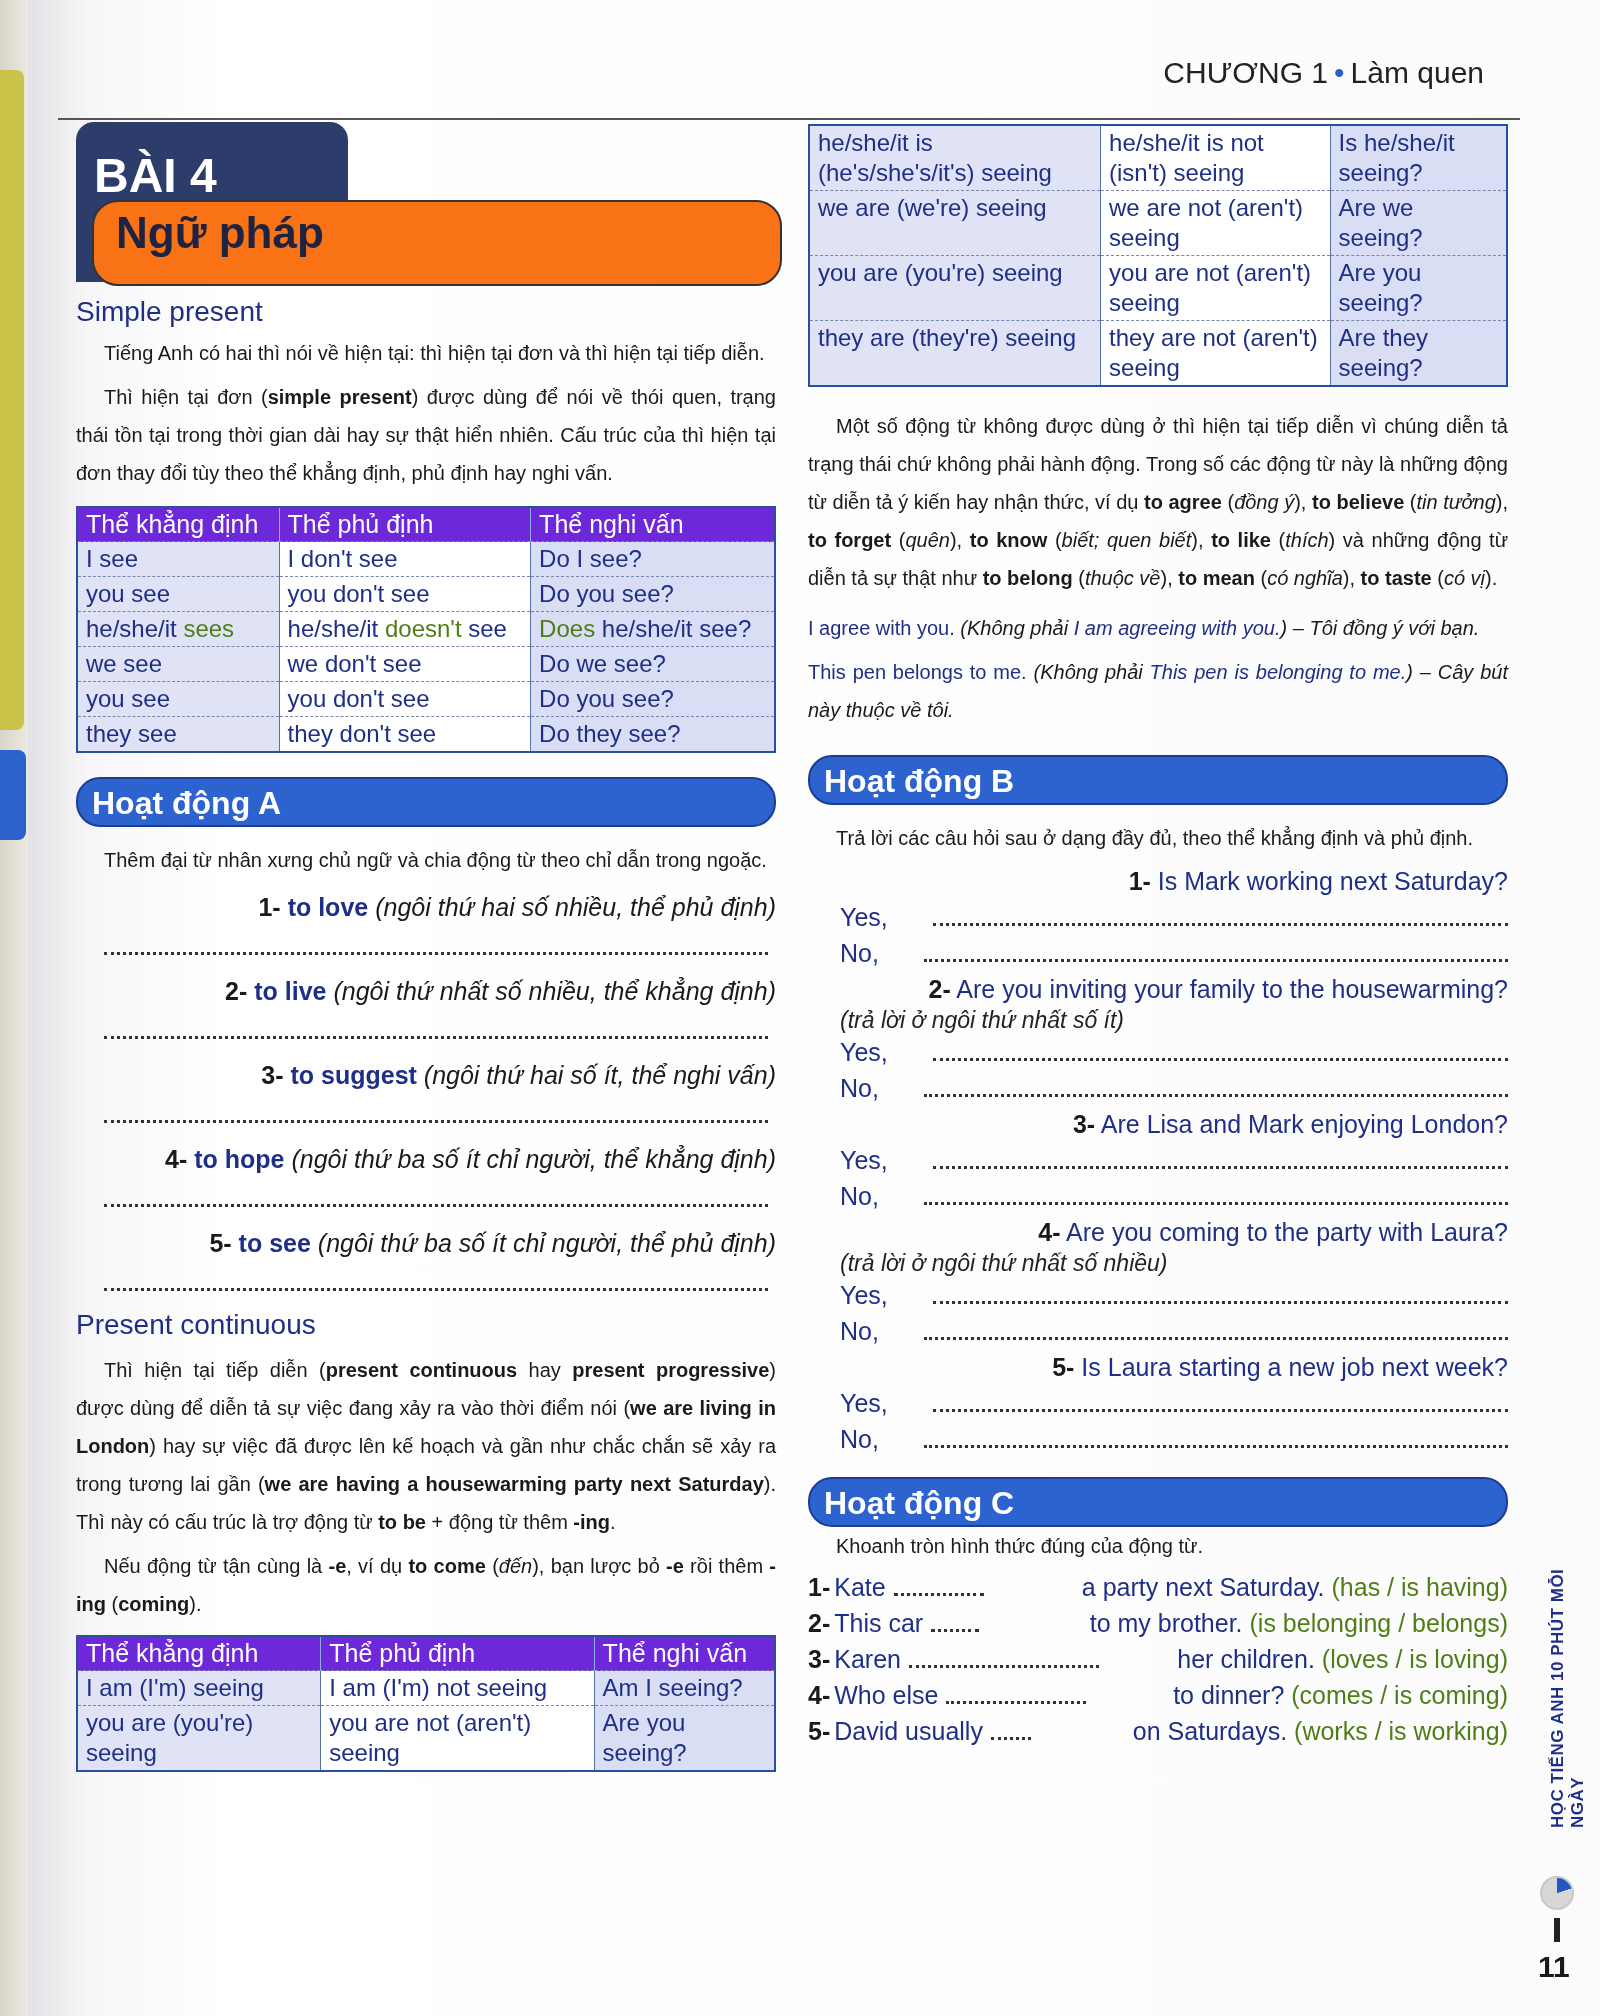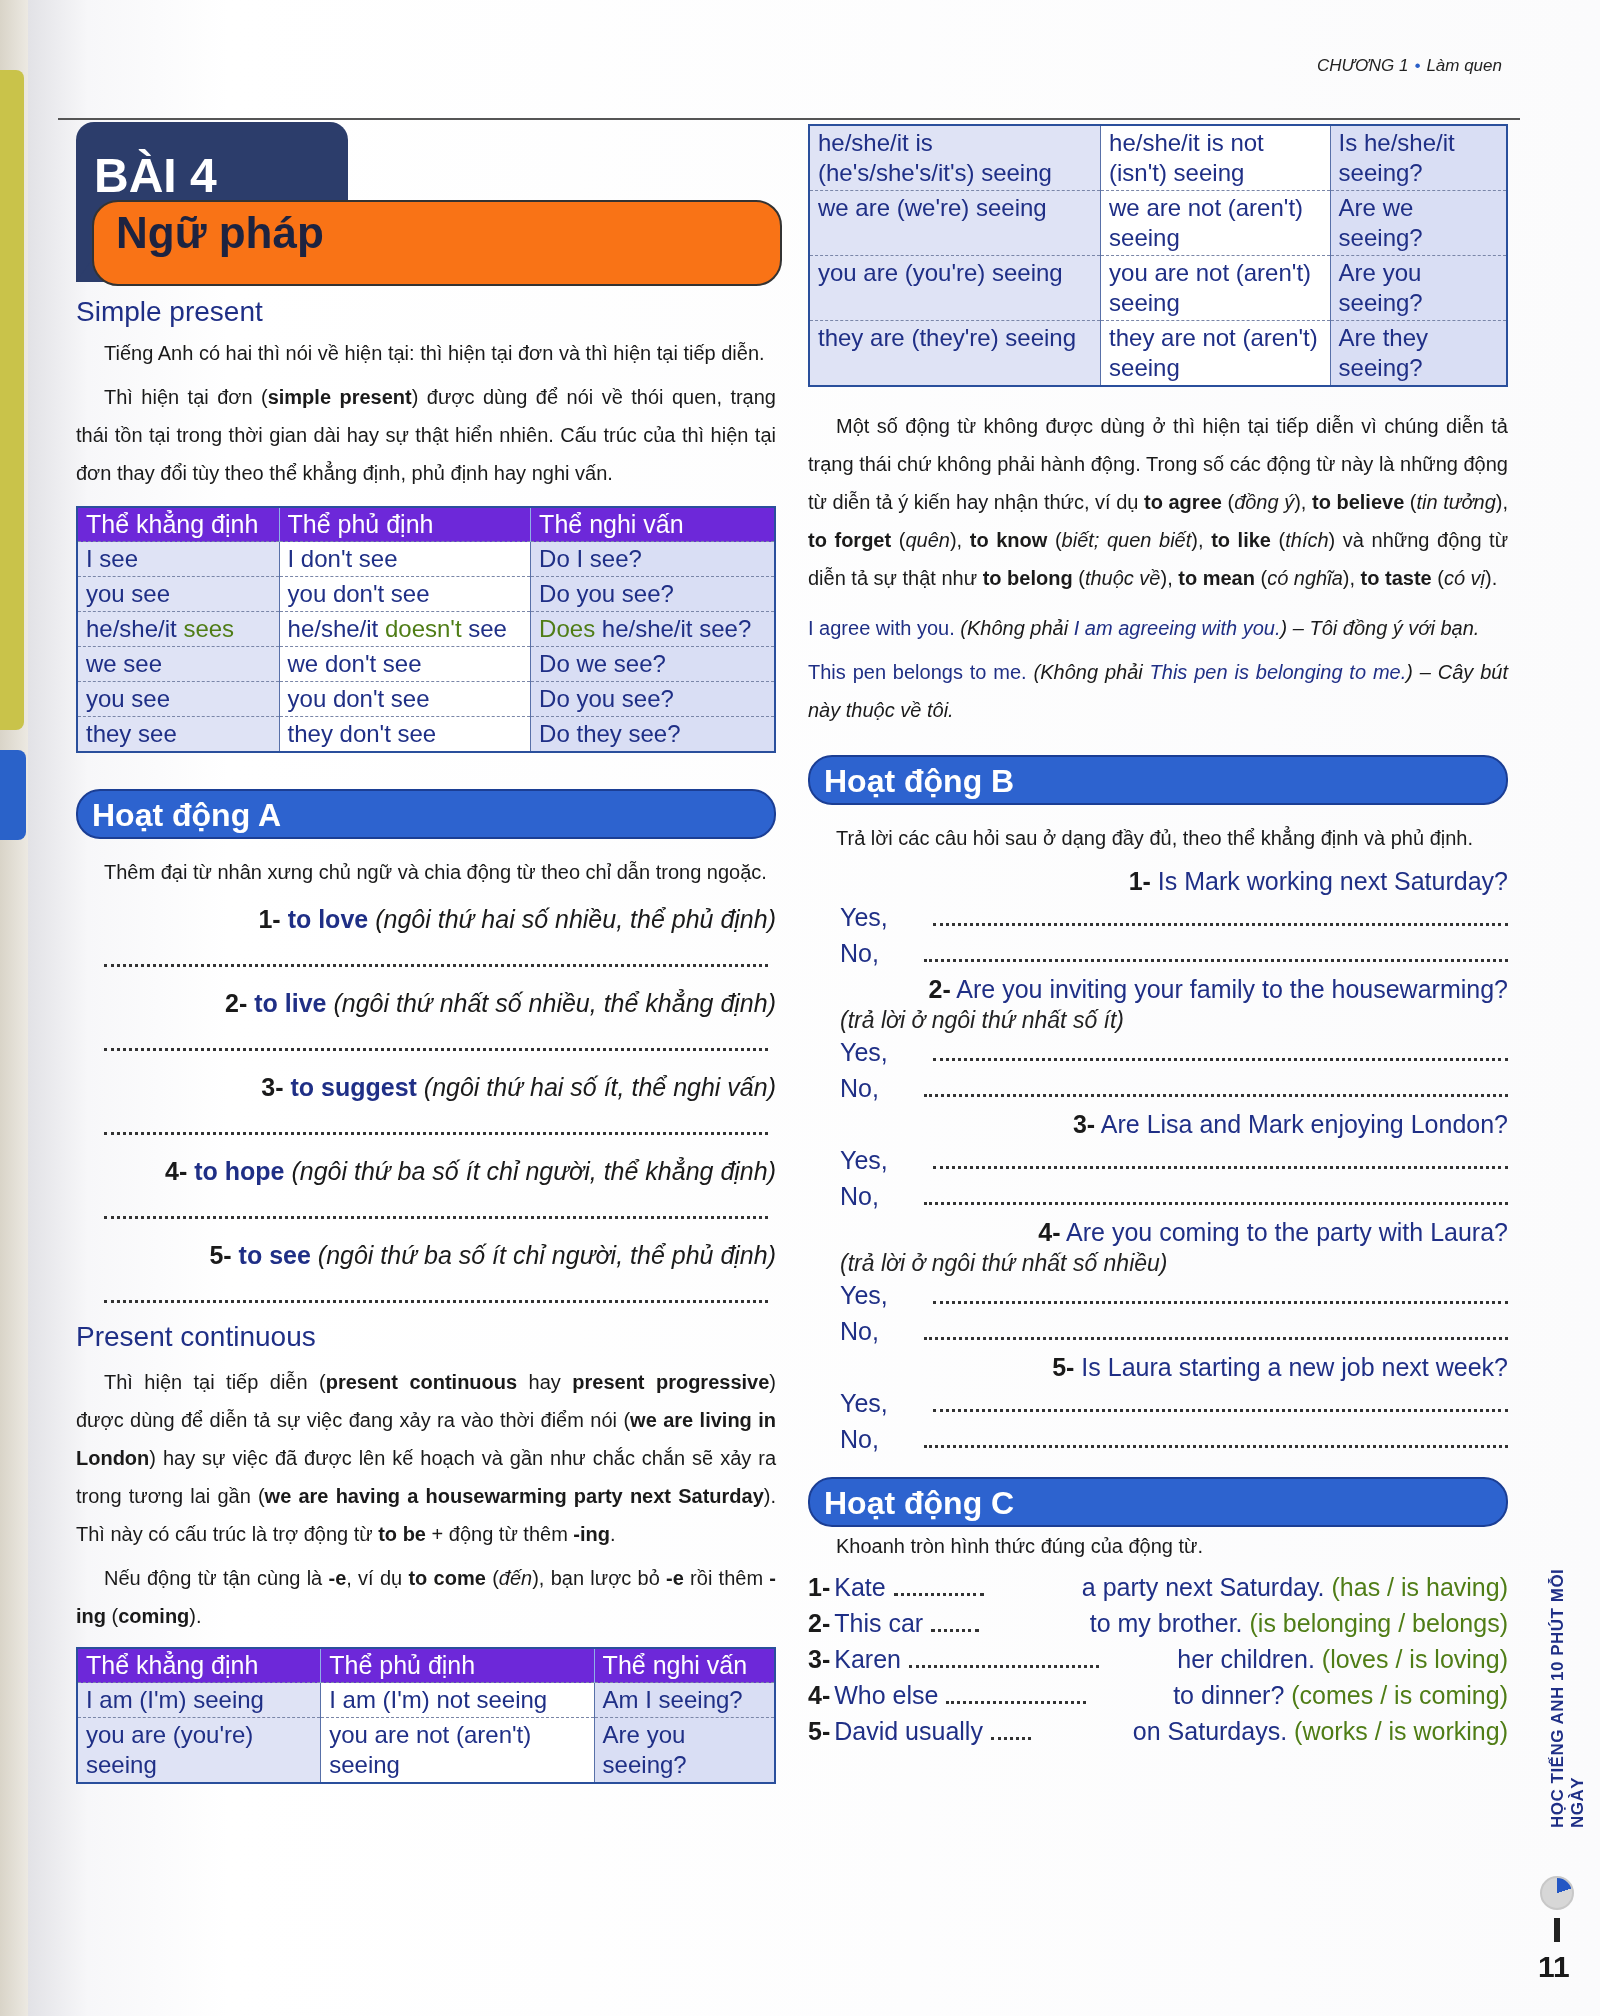--- a/index.html
+++ b/index.html
@@ -24,21 +24,21 @@
     background: #2a62c9; border-radius: 0 8px 8px 0;
   }
   .page {
     position: absolute; left: 28px; top: 0; width: 1572px; height: 2016px;
     background: linear-gradient(to right, #e2e2e6 0px, #f7f7f9 60px, #ffffff 200px, #fbfbfc 100%);
   }
   .top-rule {
     position: absolute; left: 30px; right: 80px; top: 118px; height: 2px; background: #555;
   }
   .chapter-header {
-    position: absolute; right: 98px; top: 56px; font-size: 17px; color: #222; font-style: italic;
+    position: absolute; right: 116px; top: 56px; font-size: 30px; color: #222;
   }
   .chapter-header .dot { color: #2a5fc8; margin: 0 6px; }
 
   .col-left { position: absolute; left: 76px; top: 120px; width: 700px; }
   .col-right { position: absolute; left: 808px; top: 120px; width: 700px; }
 
   
   .lesson-tab {
     position: absolute; left: 76px; top: 122px; width: 272px; height: 160px;
     background: #2c3d6b; border-radius: 18px 18px 0 0;
@@ -178,21 +178,21 @@
       <td class="c3">Do you see?</td>
     </tr>
     <tr>
       <td class="c1">they see</td>
       <td class="c2">they don't see</td>
       <td class="c3">Do they see?</td>
     </tr>
   </tbody>
     </table>
 
-  <div class="activity-bar" style="margin-top:36px;">
+  <div class="activity-bar" style="margin-top:24px;">
     <span class="label">Hoạt động A</span>
   </div>
   <p class="body indent" style="margin-top:14px;">Thêm đại từ nhân xưng chủ ngữ và chia động từ theo chỉ dẫn trong ngoặc.</p>
 
   <div class="exercise-item" style="margin-top:10px;">
     <span class="num">1-</span> <b class="blue">to love</b> <i>(ngôi thứ hai số nhiều, thể phủ định)</i>
   </div>
   <div class="dots"></div>
   <div class="exercise-item">
     <span class="num">2-</span> <b class="blue">to live</b> <i>(ngôi thứ nhất số nhiều, thể khẳng định)</i>

